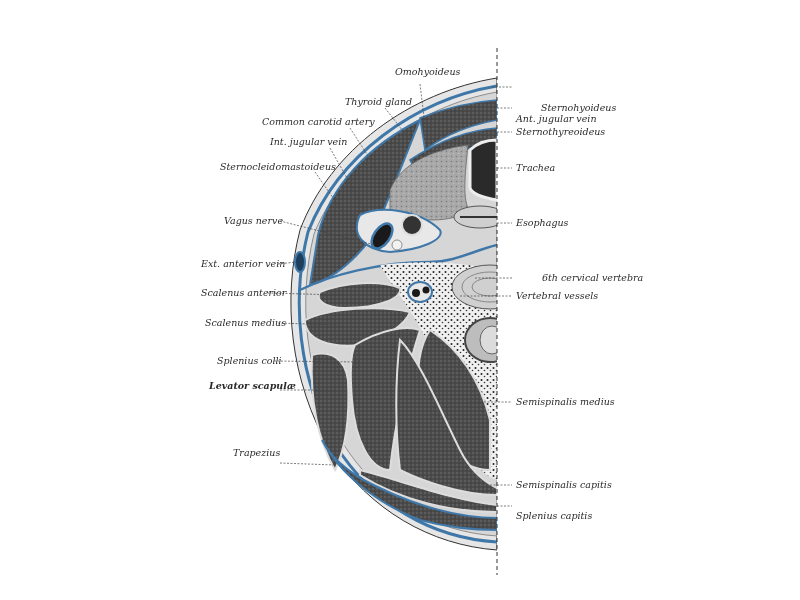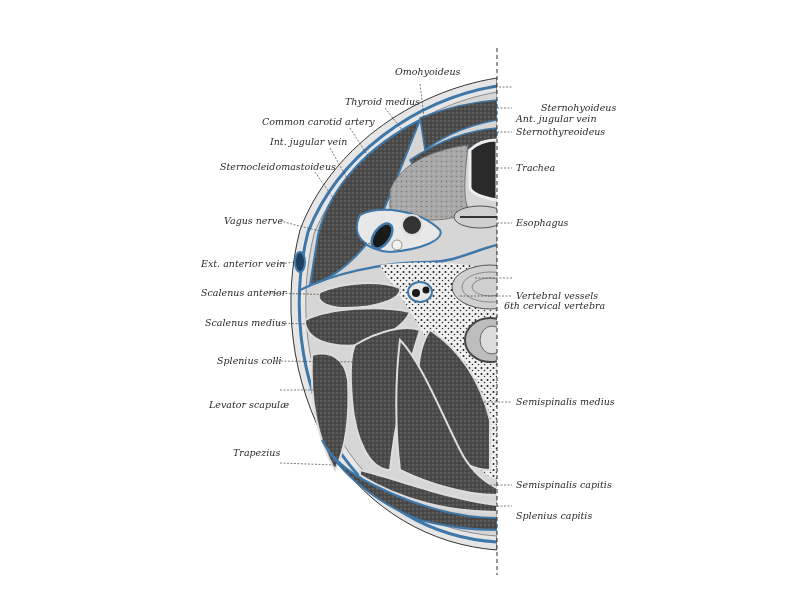--- a/index.html
+++ b/index.html
@@ -125,35 +125,35 @@
       <line x1="497" y1="223" x2="512" y2="223"></line>
       <line x1="475" y1="278" x2="512" y2="278"></line>
       <line x1="460" y1="296" x2="512" y2="296"></line>
       <line x1="470" y1="402" x2="512" y2="402"></line>
       <line x1="490" y1="485" x2="512" y2="485"></line>
       <line x1="497" y1="506" x2="512" y2="506"></line>
     </g>
   </svg>
 
   <div class="lbl" style="left:395px; top:66px;">Omohyoideus</div>
-  <div class="lbl" style="left:345px; top:96px;">Thyroid medius</div>
+  <div class="lbl" style="left:345px; top:96px;">Thyroid gland</div>
   <div class="lbl" style="left:262px; top:116px;">Common carotid artery</div>
   <div class="lbl" style="left:270px; top:136px;">Int. jugular vein</div>
   <div class="lbl" style="left:220px; top:161px;">Sternocleidomastoideus</div>
   <div class="lbl" style="left:224px; top:215px;">Vagus nerve</div>
   <div class="lbl" style="left:201px; top:258px;">Ext. anterior vein</div>
   <div class="lbl" style="left:201px; top:287px;">Scalenus anterior</div>
   <div class="lbl" style="left:205px; top:317px;">Scalenus medius</div>
   <div class="lbl" style="left:217px; top:355px;">Splenius colli</div>
-  <div class="lbl" style="left:209px; top:399px;">Levator scapulæ</div>
+  <div class="lbl" style="left:209px; top:380px;font-weight:bold;">Levator scapulæ</div>
   <div class="lbl" style="left:233px; top:447px;">Trapezius</div>
 
   <div class="lbl" style="left:516px; top:81px;margin-top:32px;">Ant. jugular vein</div>
   <div class="lbl" style="left:516px; top:102px;margin-left:25px;">Sternohyoideus</div>
   <div class="lbl" style="left:516px; top:126px;">Sternothyreoideus</div>
   <div class="lbl" style="left:516px; top:162px;">Trachea</div>
   <div class="lbl" style="left:516px; top:217px;">Esophagus</div>
-  <div class="lbl" style="left:504px; top:272px;margin-top:28px;">6th cervical vertebra</div>
+  <div class="lbl" style="left:542px; top:272px;">6th cervical vertebra</div>
   <div class="lbl" style="left:516px; top:290px;">Vertebral vessels</div>
   <div class="lbl" style="left:516px; top:396px;">Semispinalis medius</div>
   <div class="lbl" style="left:516px; top:479px;">Semispinalis capitis</div>
   <div class="lbl" style="left:516px; top:500px;margin-top:10px;">Splenius capitis</div>
 </div>
 
 </body></html>

